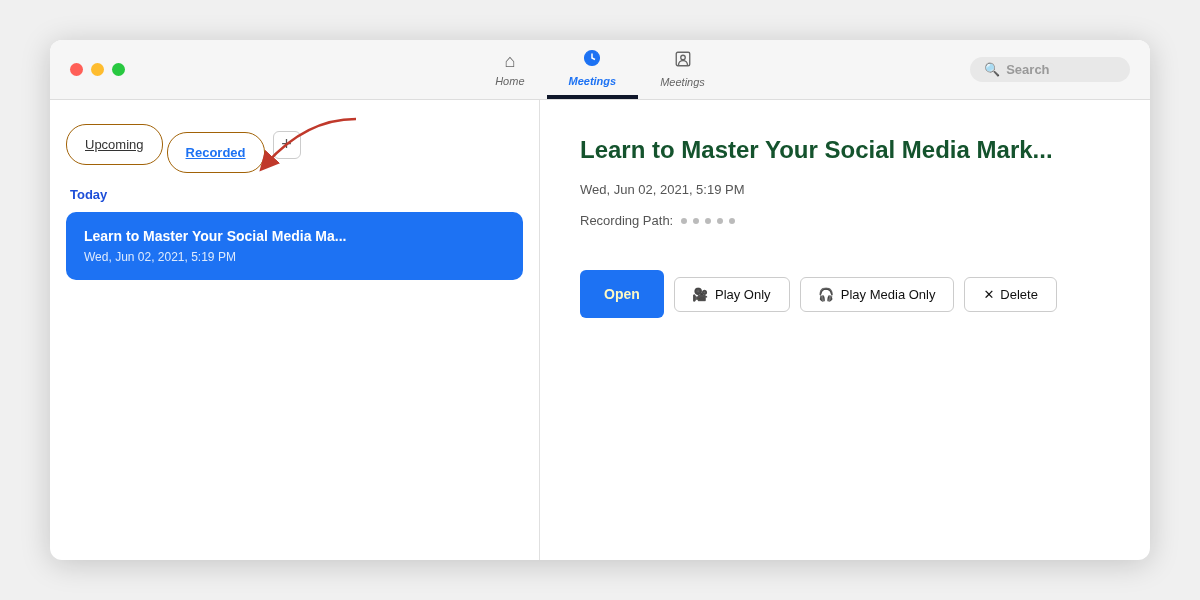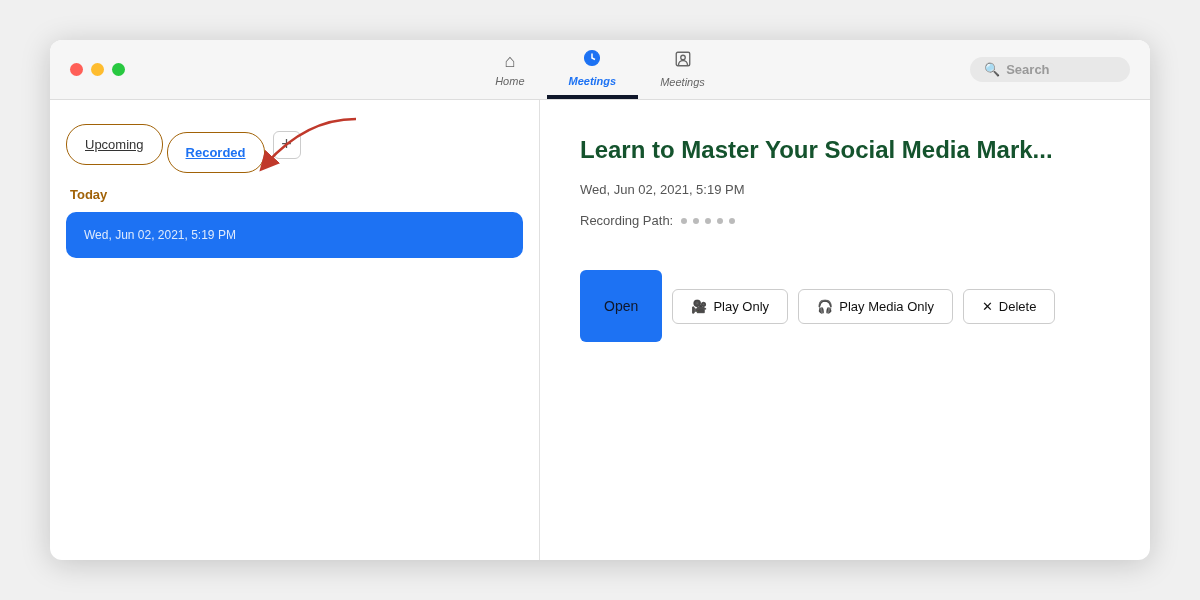--- a/index.html
+++ b/index.html
@@ -150,21 +150,21 @@
     
     .arrow-container {
       position: absolute;
       top: 28px;
       left: 120px;
       pointer-events: none;
     }
     .section-label {
       font-size: 13px;
       font-weight: 600;
-      color: #a16207;
+      color: #1d4ed8;
       margin-bottom: 10px;
       padding-left: 4px;
     }
     .meeting-card {
       background: #1d72f3;
       border-radius: 10px;
       padding: 16px 18px;
       cursor: pointer;
       color: #fff;
     }
@@ -218,26 +218,26 @@
       background: #bbb;
     }
     .action-buttons {
       display: flex;
       gap: 10px;
       align-items: center;
       margin-top: 10px;
     }
     .btn-open {
       background: #1d72f3;
-      color: #0f172a;
+      color: #fef9c3;
       border: none;
       border-radius: 6px;
-      padding: 28px 24px;
+      padding: 16px 24px;
       font-size: 14px;
-      font-weight: 400;
+      font-weight: 700;
       cursor: pointer;
     }
     .btn-outline {
       background: #fff;
       color: #111;
       border: 1.5px solid #ccc;
       border-radius: 6px;
       padding: 9px 18px;
       font-size: 13px;
       font-weight: 500;
@@ -311,20 +311,21 @@
               <marker id="arrowhead" markerWidth="8" markerHeight="8" refX="4" refY="4" orient="auto">
                 <path d="M0,0 L8,4 L0,8 Z" fill="#c0392b"></path>
               </marker>
             </defs>
             <path d="M110,5 Q60,5 20,50" stroke="#c0392b" stroke-width="2.5" fill="none" marker-end="url(#arrowhead)"></path>
           </svg>
         </div>
       </div>
       <div class="section-label">Today</div>
       <div class="meeting-card">
+        <div class="meeting-card-title">Learn to Master Your Social Media Ma...</div>
         <div class="meeting-card-date">Wed, Jun 02, 2021, 5:19 PM</div>
       </div>
     </div>
 
     <div class="right-panel">
       <div class="detail-title">Learn to Master Your Social Media Mark...</div>
       <div class="detail-date">Wed, Jun 02, 2021, 5:19 PM</div>
       <div class="detail-path-row">
         <span class="detail-path-label">Recording Path:</span>
         <div class="detail-path-dots">

